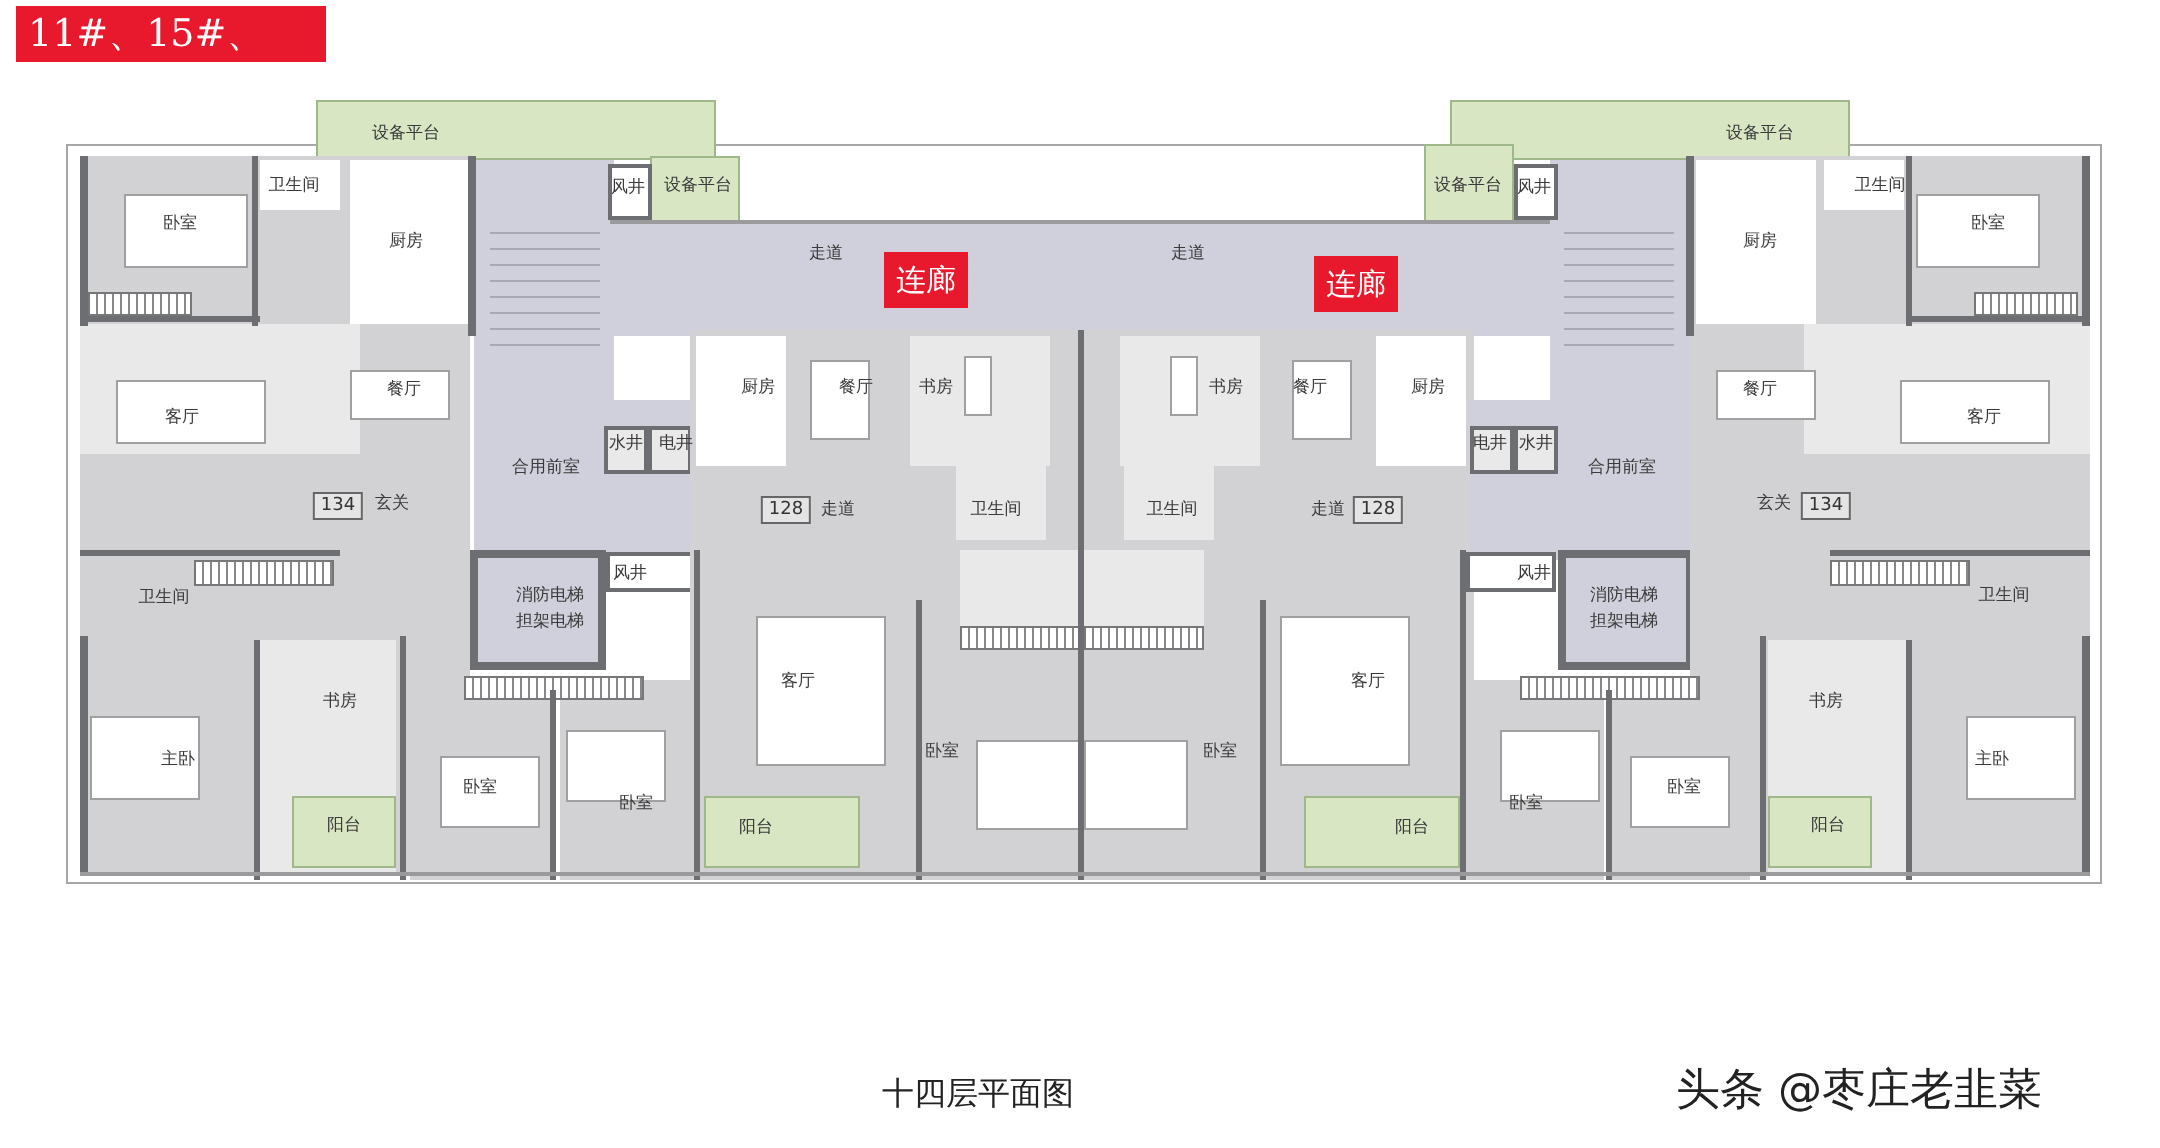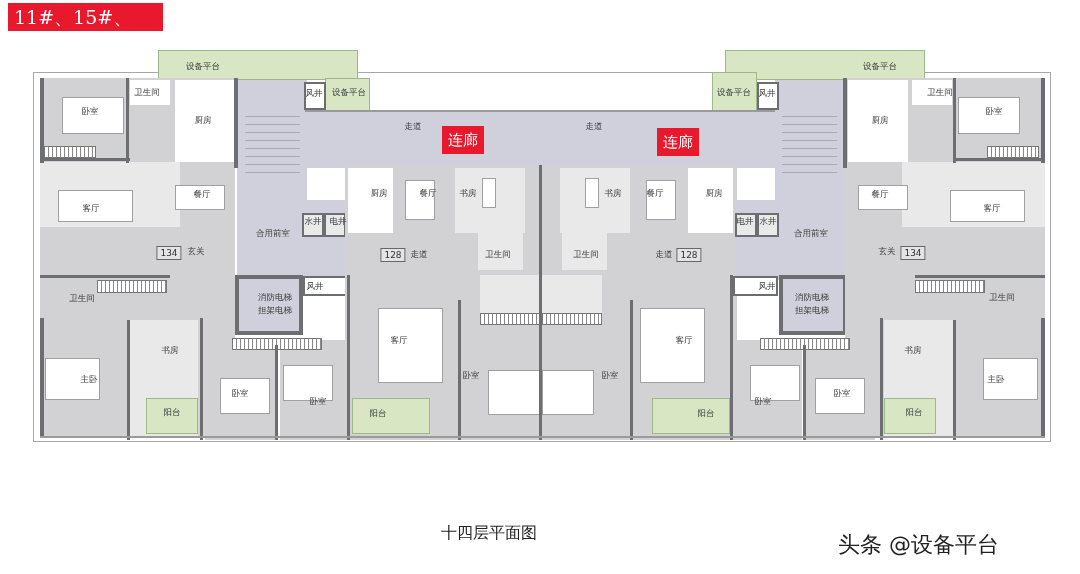--- a/index.html
+++ b/index.html
@@ -13,21 +13,21 @@
   .white{background:#fff;}
   .wall{position:absolute;background:#6d6e72;}
   .thinwall{position:absolute;background:#9a9a9c;}
   .outline{position:absolute;border:1px solid #a7a7a9;box-sizing:border-box;}
   .lbl{position:absolute;font-size:8.5px;color:#3a3a3a;white-space:nowrap;transform:translate(-50%,-50%);}
   .area{position:absolute;font-size:9px;color:#333;border:1px solid #666;background:#e4e4e4;padding:0 3px;transform:translate(-50%,-50%);line-height:12px;}
   .redtag{position:absolute;background:#e8192c;color:#fff;font-size:15px;line-height:28px;padding:0 6px;transform:translate(-50%,-50%);}
   .furn{position:absolute;background:#fff;border:1px solid #a0a0a0;box-sizing:border-box;}
   .closet{position:absolute;background:repeating-linear-gradient(90deg,#fff 0 3px,#888 3px 4px);border:1px solid #777;box-sizing:border-box;}
   .stairs{position:absolute;background:repeating-linear-gradient(0deg,#cfd0db 0 7px,#a8a9b5 7px 8px);}
-  .caption{left:441px;top:523px;font-size:16px;color:#222;}
+  .caption{left:441px;top:537px;font-size:16px;color:#222;}
   .watermark{left:838px;top:530px;font-size:22px;color:#222;}
 </style>
 </head>
 <body>
 
 <div class="abs badge">11#、15#、18#</div>
 
 <div class="abs" style="left:0;top:0;width:1080px;height:520px;">
 
   <div class="outline" style="left:33px;top:72px;width:1018px;height:370px;"></div>
@@ -214,13 +214,13 @@
   <div class="lbl" style="left:887px;top:252px;">玄关</div>
   <div class="lbl" style="left:1002px;top:298px;">卫生间</div>
   <div class="lbl" style="left:913px;top:351px;">书房</div>
   <div class="lbl" style="left:996px;top:380px;">主卧</div>
   <div class="lbl" style="left:914px;top:413px;">阳台</div>
   <div class="lbl" style="left:763px;top:402px;">卧室</div>
   <div class="lbl" style="left:842px;top:394px;">卧室</div>
 </div>
 
 <div class="abs caption">十四层平面图</div>
-<div class="abs watermark">头条 @设备平台</div>
+<div class="abs watermark">头条 @枣庄老韭菜</div>
 
 </body></html>

